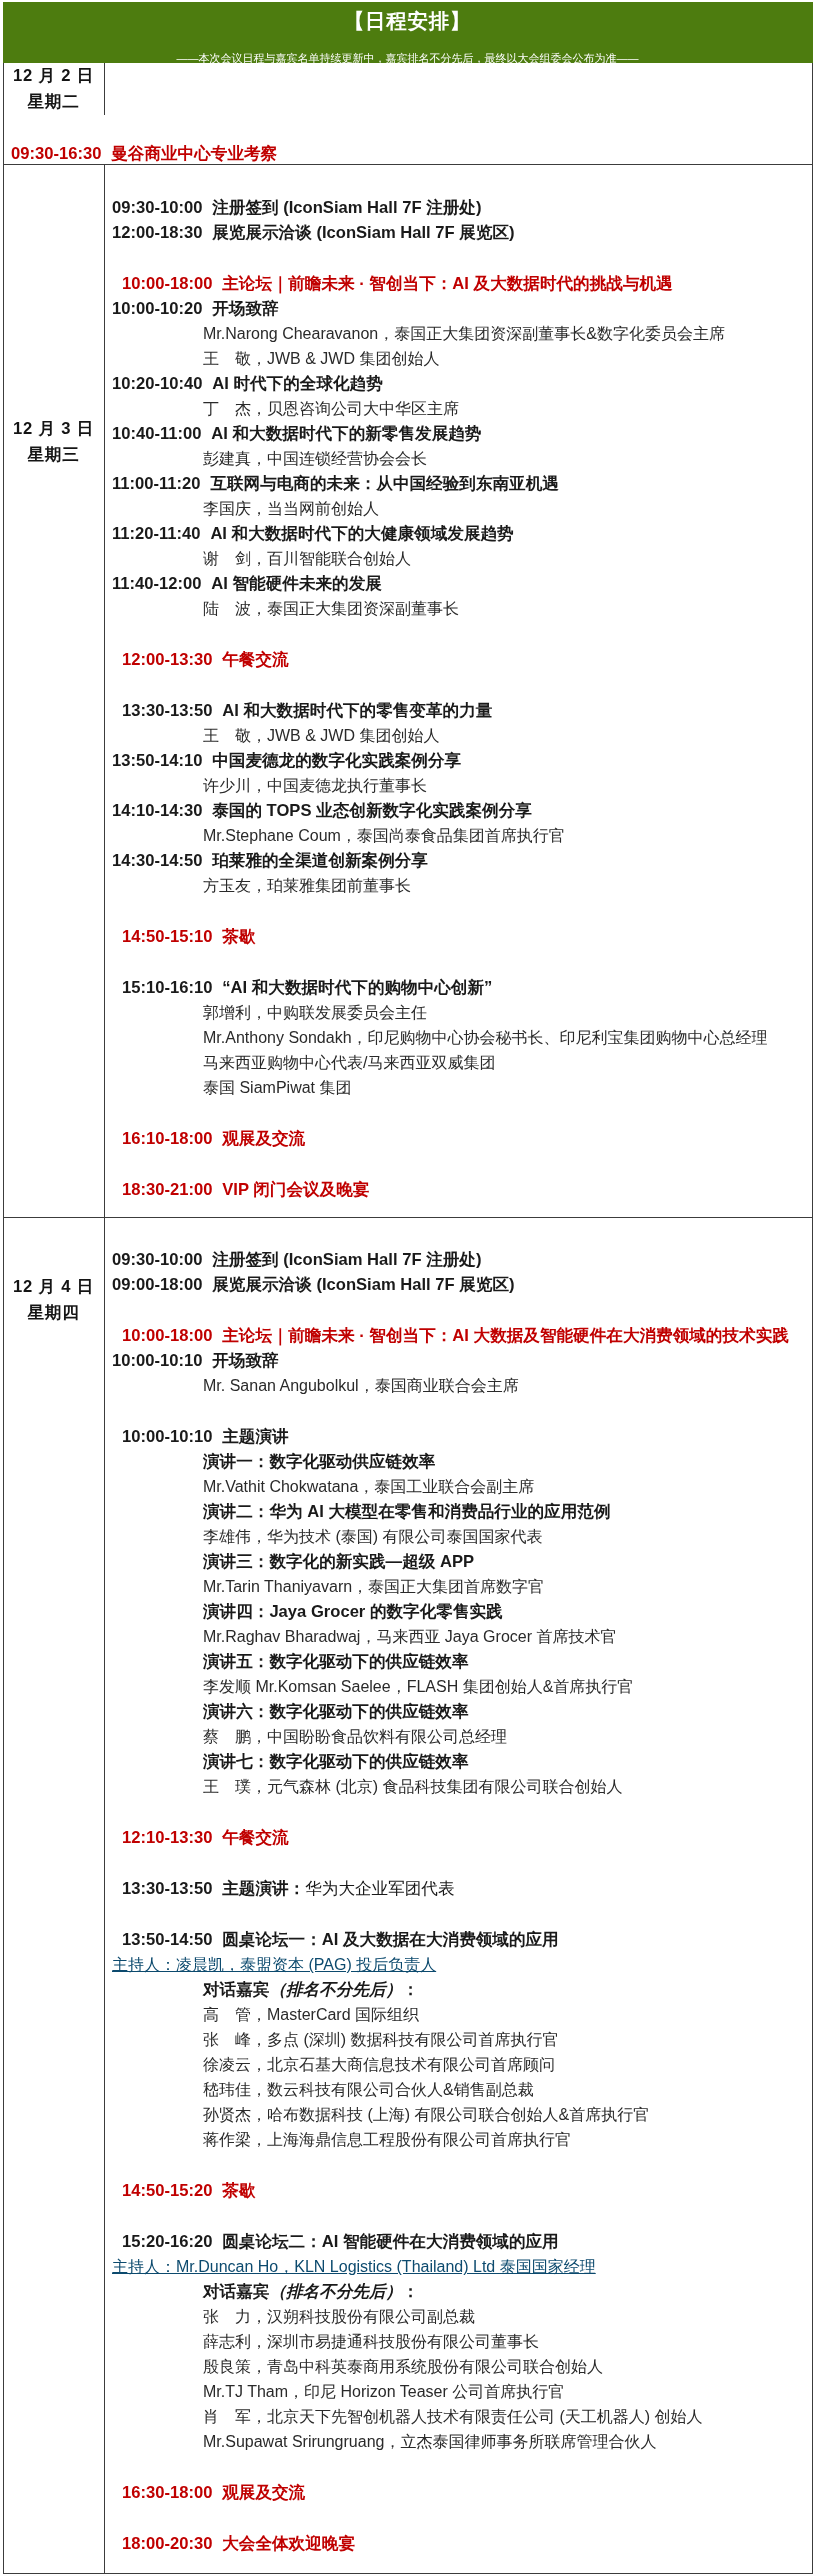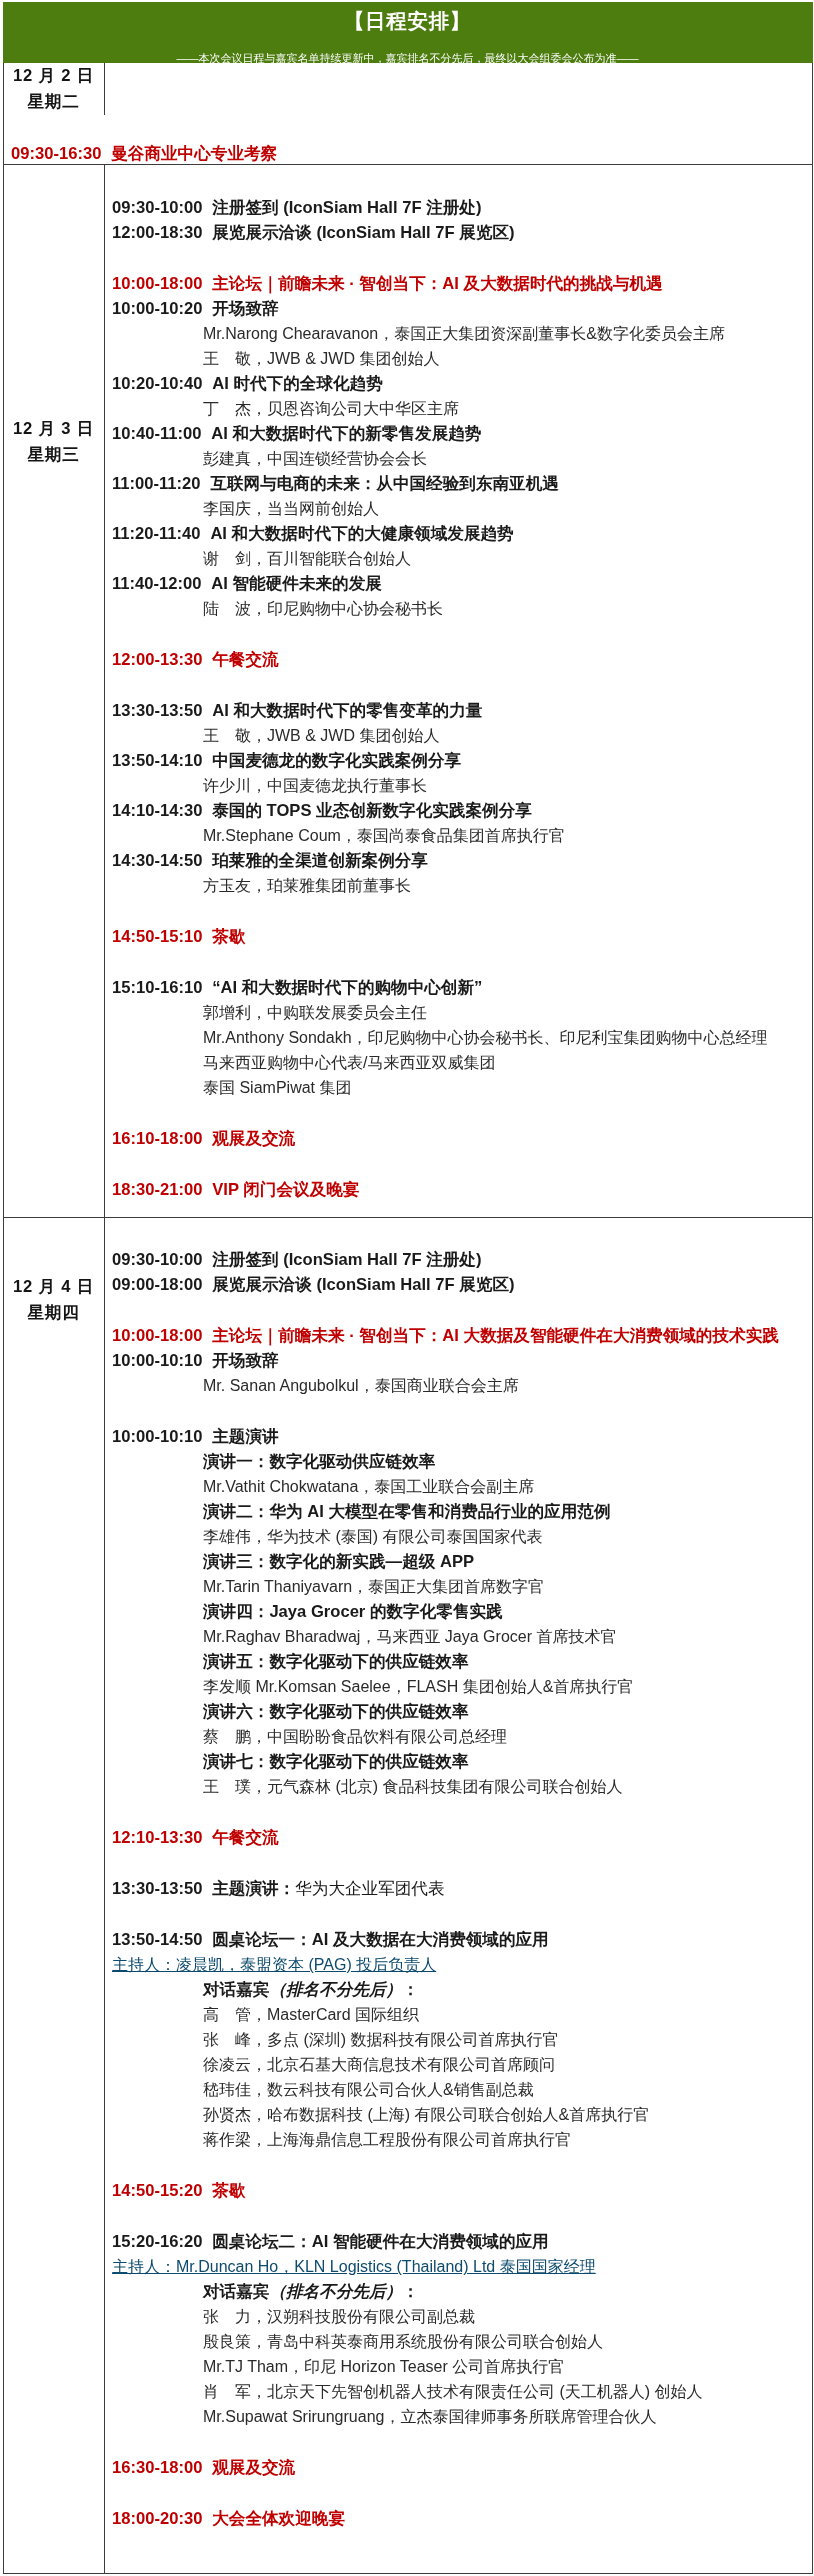--- a/index.html
+++ b/index.html
@@ -22,21 +22,21 @@
              display:flex;flex-direction:column;align-items:center;
              font-size:16.6px;font-weight:700;color:#141414;line-height:26px;letter-spacing:0.8px;}
   .day-0 .date-cell{justify-content:center;}
   .day-1 .date-cell{padding-top:251px;}
   .day-2 .date-cell{padding-top:56px;}
   .content-cell{flex:1;min-width:0;padding:30px 6px 0 7.5px;font-size:16.6px;color:#1c1c1c;overflow:hidden;}
   .day-0 .content-cell{padding-top:26px;}
   .day-2 .content-cell{padding-top:29px;}
   
   .line{line-height:25px;white-space:nowrap;}
-  .line.gap{margin-top:26px;}
+  .line.gap{margin-top:26px;margin-left:10px;}
   .line.blk{font-weight:700;color:#1a1a1a;}
   .line.red{font-weight:700;color:#c00000;}
   .line.left{font-weight:400;font-size:16px;color:#0c4a6e;text-decoration:underline;}
   .line.spk{margin-left:91px;font-weight:400;font-size:16px;color:#2a2a2a;}
   .line.sub{margin-left:91px;font-weight:700;color:#1a1a1a;}
   .seg-t{font-weight:700;margin-right:9.8px;}
   .seg-b{font-weight:700;}
   .seg-r{font-weight:400;}
   .seg-i{font-weight:700;font-style:italic;}
 </style>
@@ -74,21 +74,21 @@
           <div class="line spk"><span class="seg-r">王　敬，JWB &amp; JWD 集团创始人</span></div>
           <div class="line blk"><span class="seg-t">10:20-10:40</span><span class="seg-b">AI 时代下的全球化趋势</span></div>
           <div class="line spk"><span class="seg-r">丁　杰，贝恩咨询公司大中华区主席</span></div>
           <div class="line blk"><span class="seg-t">10:40-11:00</span><span class="seg-b">AI 和大数据时代下的新零售发展趋势</span></div>
           <div class="line spk"><span class="seg-r">彭建真，中国连锁经营协会会长</span></div>
           <div class="line blk"><span class="seg-t">11:00-11:20</span><span class="seg-b">互联网与电商的未来：从中国经验到东南亚机遇</span></div>
           <div class="line spk"><span class="seg-r">李国庆，当当网前创始人</span></div>
           <div class="line blk"><span class="seg-t">11:20-11:40</span><span class="seg-b">AI 和大数据时代下的大健康领域发展趋势</span></div>
           <div class="line spk"><span class="seg-r">谢　剑，百川智能联合创始人</span></div>
           <div class="line blk"><span class="seg-t">11:40-12:00</span><span class="seg-b">AI 智能硬件未来的发展</span></div>
-          <div class="line spk"><span class="seg-r">陆　波，印尼购物中心协会秘书长</span></div>
+          <div class="line spk"><span class="seg-r">陆　波，泰国正大集团资深副董事长</span></div>
           <div class="line red gap"><span class="seg-t">12:00-13:30</span><span class="seg-b">午餐交流</span></div>
           <div class="line blk gap"><span class="seg-t">13:30-13:50</span><span class="seg-b">AI 和大数据时代下的零售变革的力量</span></div>
           <div class="line spk"><span class="seg-r">王　敬，JWB &amp; JWD 集团创始人</span></div>
           <div class="line blk"><span class="seg-t">13:50-14:10</span><span class="seg-b">中国麦德龙的数字化实践案例分享</span></div>
           <div class="line spk"><span class="seg-r">许少川，中国麦德龙执行董事长</span></div>
           <div class="line blk"><span class="seg-t">14:10-14:30</span><span class="seg-b">泰国的 TOPS 业态创新数字化实践案例分享</span></div>
           <div class="line spk"><span class="seg-r">Mr.Stephane Coum，泰国尚泰食品集团首席执行官</span></div>
           <div class="line blk"><span class="seg-t">14:30-14:50</span><span class="seg-b">珀莱雅的全渠道创新案例分享</span></div>
           <div class="line spk"><span class="seg-r">方玉友，珀莱雅集团前董事长</span></div>
           <div class="line red gap"><span class="seg-t">14:50-15:10</span><span class="seg-b">茶歇</span></div>
@@ -137,20 +137,21 @@
           <div class="line spk"><span class="seg-r">张　峰，多点 (深圳) 数据科技有限公司首席执行官</span></div>
           <div class="line spk"><span class="seg-r">徐凌云，北京石基大商信息技术有限公司首席顾问</span></div>
           <div class="line spk"><span class="seg-r">嵇玮佳，数云科技有限公司合伙人&amp;销售副总裁</span></div>
           <div class="line spk"><span class="seg-r">孙贤杰，哈布数据科技 (上海) 有限公司联合创始人&amp;首席执行官</span></div>
           <div class="line spk"><span class="seg-r">蒋作梁，上海海鼎信息工程股份有限公司首席执行官</span></div>
           <div class="line red gap"><span class="seg-t">14:50-15:20</span><span class="seg-b">茶歇</span></div>
           <div class="line blk gap"><span class="seg-t">15:20-16:20</span><span class="seg-b">圆桌论坛二：AI 智能硬件在大消费领域的应用</span></div>
           <div class="line left"><span class="seg-r">主持人：Mr.Duncan Ho，KLN Logistics (Thailand) Ltd 泰国国家经理</span></div>
           <div class="line sub"><span class="seg-b">对话嘉宾</span><span class="seg-i">（排名不分先后）</span><span class="seg-b">：</span></div>
           <div class="line spk"><span class="seg-r">张　力，汉朔科技股份有限公司副总裁</span></div>
+          <div class="line spk"><span class="seg-r">薛志利，深圳市易捷通科技股份有限公司董事长</span></div>
           <div class="line spk"><span class="seg-r">殷良策，青岛中科英泰商用系统股份有限公司联合创始人</span></div>
           <div class="line spk"><span class="seg-r">Mr.TJ Tham，印尼 Horizon Teaser 公司首席执行官</span></div>
           <div class="line spk"><span class="seg-r">肖　军，北京天下先智创机器人技术有限责任公司 (天工机器人) 创始人</span></div>
           <div class="line spk"><span class="seg-r">Mr.Supawat Srirungruang，立杰泰国律师事务所联席管理合伙人</span></div>
           <div class="line red gap"><span class="seg-t">16:30-18:00</span><span class="seg-b">观展及交流</span></div>
           <div class="line red gap"><span class="seg-t">18:00-20:30</span><span class="seg-b">大会全体欢迎晚宴</span></div>
         </div>
   </section>
 </div>
 </div>

